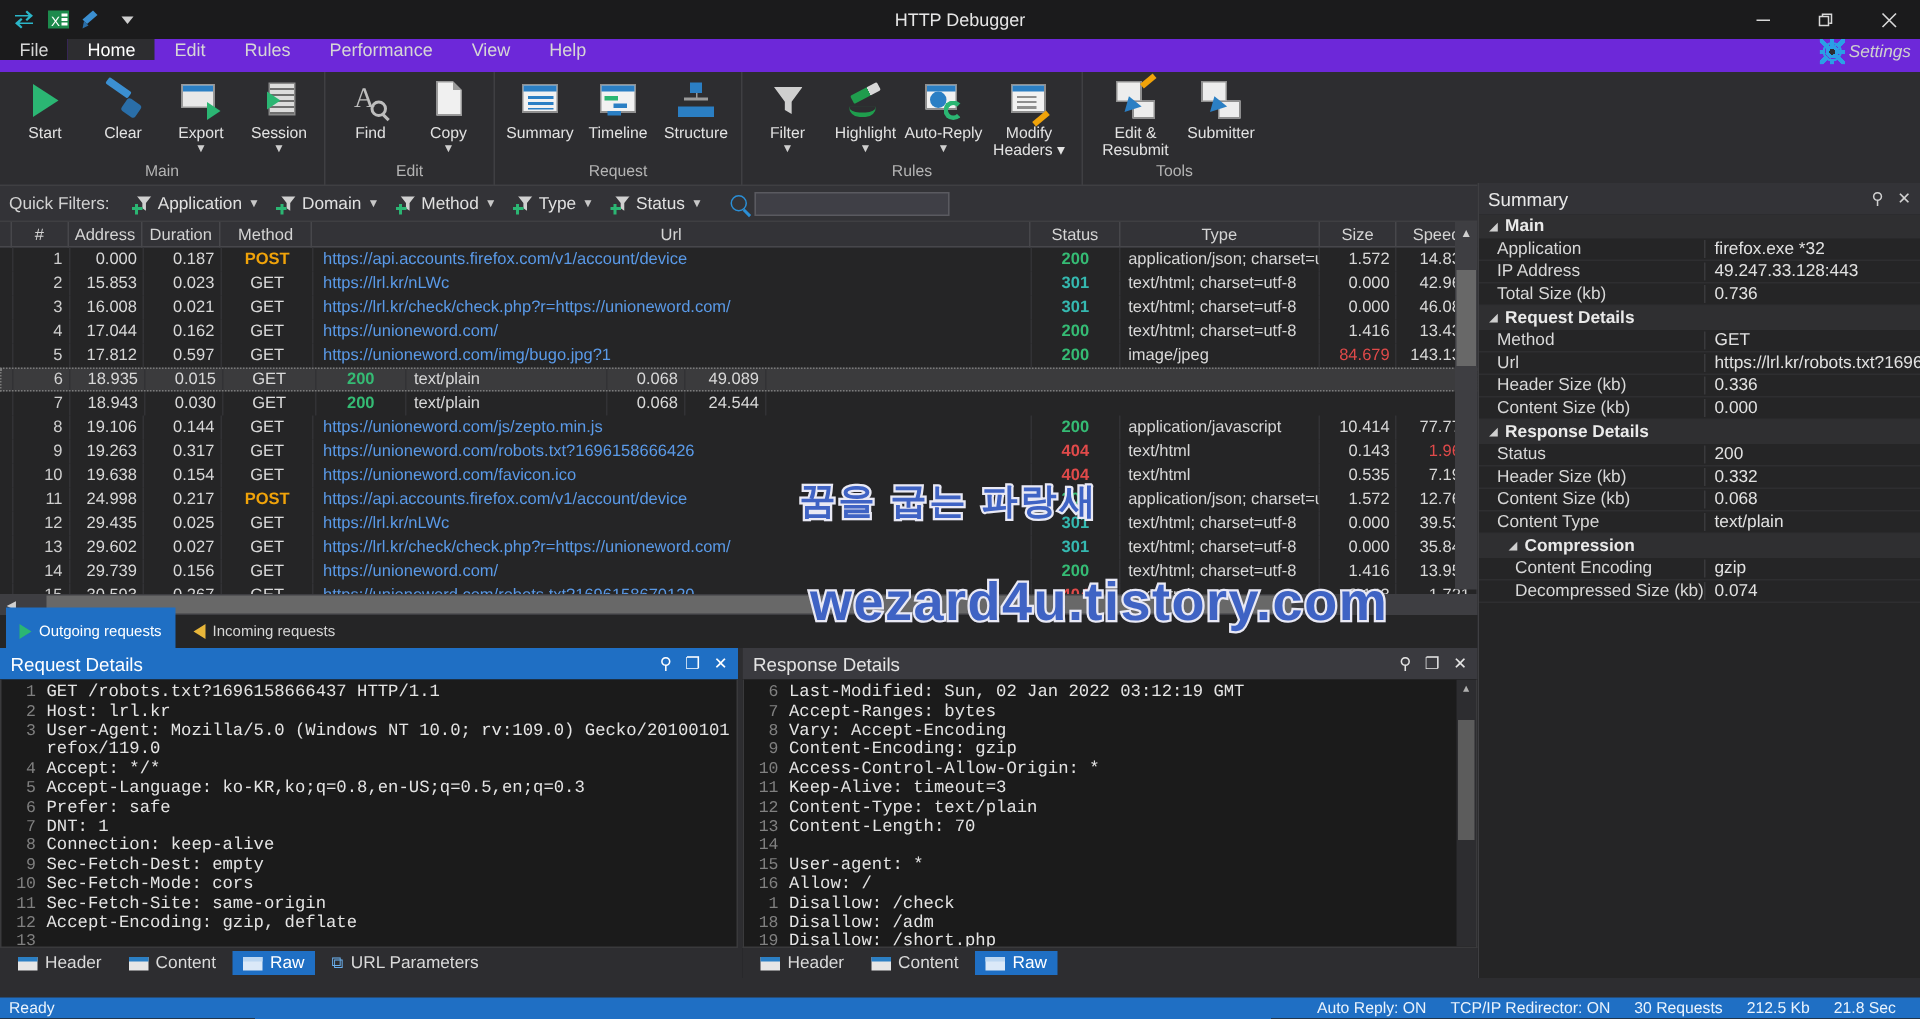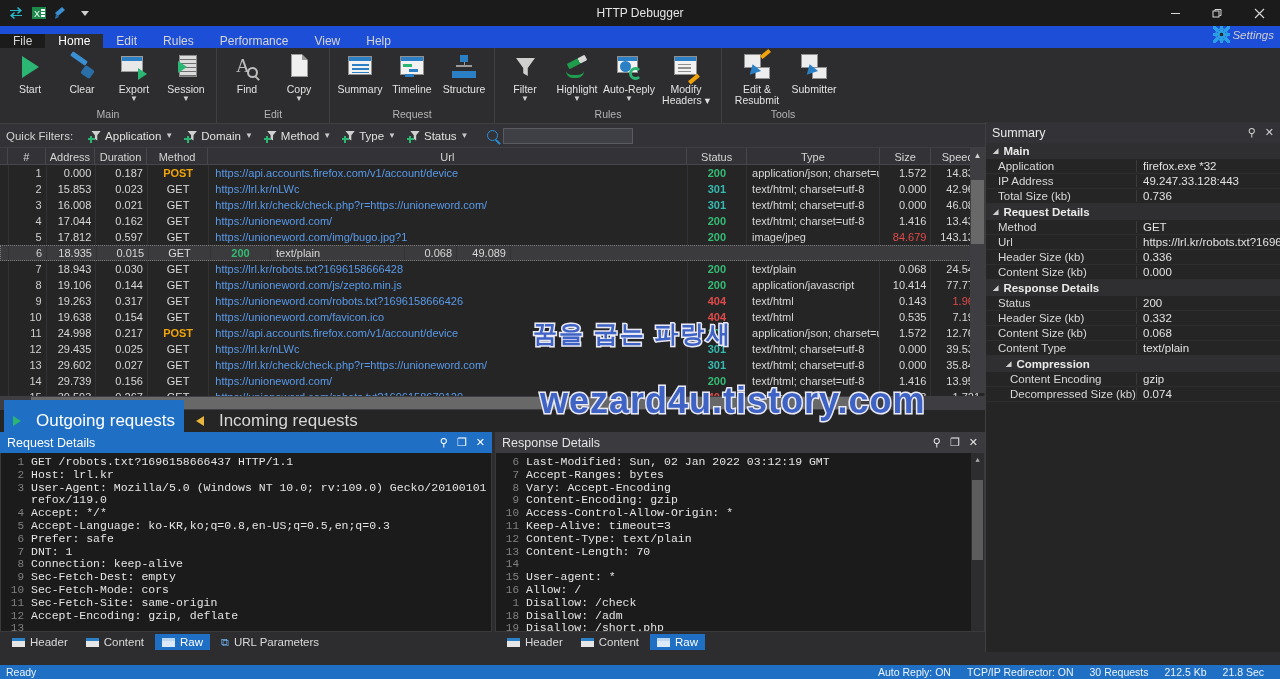--- a/index.html
+++ b/index.html
@@ -25,21 +25,21 @@
   .app-title {
     position: absolute; left: 0; right: 0; text-align: center;
     font-size: 12px; color: #e6e6e6; pointer-events: none;
   }
   .wincontrols { position: absolute; right: 0; top: 0; height: 26px; display: flex; }
   .wc { width: 42px; height: 26px; display: flex; align-items: center; justify-content: center;
         color: #d8d8d8; font-size: 13px; }
 
   
   .ribbon-tabs {
-    height: 22px; background: #1d4ed8; display: flex; align-items: flex-end;
+    height: 22px; background: #6d28d9; display: flex; align-items: flex-start;
     position: relative; font-size: 12px;
   }
   .rtab { padding: 0 13px; display: flex; align-items: center; color: #d6d6d6; cursor: default; }
   .rtab.file { background: #1b1b1c; }
   .rtab.active { background: #2d2d30; color: #ffffff; }
   .settings-btn {
     position: absolute; right: 6px; top: 2px; display: flex; align-items: center; gap: 4px;
     color: #cfcfcf; font-size: 11.5px;
   }
   .gear {
@@ -204,21 +204,21 @@
   .sgrp { display:flex; align-items:center; height:16px; background:#2f2f31; padding-left:7px; font-weight:bold; color:#eaeaea; gap:5px;}
   .sgrp.sub { padding-left:20px; }
   .tri { font-size:7px; color:#cfcfcf; }
   .srow { display:flex; height:15px; align-items:center; border-bottom:1px solid #2e2e30; }
   .sk { width:150px; padding-left:12px; color:#d8d8d8; font-size:11.5px; }
   .sk.sub { padding-left:24px; }
   .sv { flex:1; padding-left:6px; color:#e2e2e2; font-size:11.5px; border-left:1px solid #3a3a3c; white-space:nowrap; overflow:hidden;}
 
   
   .io-tabs { position:absolute; left:0; top:410px; width:985px; height:22px; background:#252526; display:flex; align-items:center; padding-left:4px; gap:3px;}
-  .iotab { display:flex; align-items:center; gap:15px; padding:11px 9px; font-size:17px; color:#d6d6d6;}
+  .iotab { display:flex; align-items:center; gap:5px; padding:11px 9px; font-size:10px; color:#d6d6d6;}
   .iotab.active { background:#1f6fc4; color:#fff;}
   .ar-green { width:0;height:0;border-left:8px solid #2bb673;border-top:5px solid transparent;border-bottom:5px solid transparent;}
   .ar-yellow { width:0;height:0;border-right:8px solid #e8b63a;border-top:5px solid transparent;border-bottom:5px solid transparent;}
 
   
   .dpanel { position:absolute; top:432px; height:220px; background:#1e1e1e; }
   .dpanel.left { left:0; width:492px; }
   .dpanel.right { left:495px; width:490px; }
   .dp-title { height:21px; background:#1f6fc4; display:flex; align-items:center; padding:0 7px; color:#fff; font-size:12.5px;}
   .dpanel.right .dp-title { background:#3a3a3f; color:#e4e4e4; }
@@ -632,21 +632,20 @@
     <div class="cell c-type">text/plain</div>
     <div class="cell c-size ">0.068</div>
     <div class="cell c-speed ">49.089</div>
   </div>
   <div class="row ">
     <div class="cell" style="width:8px;border-right:1px solid #323235;"></div>
     <div class="cell c-num">7</div>
     <div class="cell c-off">18.943</div>
     <div class="cell c-dur">0.030</div>
     <div class="cell c-meth ">GET</div>
-    <div class="cell c-url">https://lrl.kr/robots.txt?1696158666428</div>
     <div class="cell c-st st-200">200</div>
     <div class="cell c-type">text/plain</div>
     <div class="cell c-size ">0.068</div>
     <div class="cell c-speed ">24.544</div>
   </div>
   <div class="row ">
     <div class="cell" style="width:8px;border-right:1px solid #323235;"></div>
     <div class="cell c-num">8</div>
     <div class="cell c-off">19.106</div>
     <div class="cell c-dur">0.144</div>

